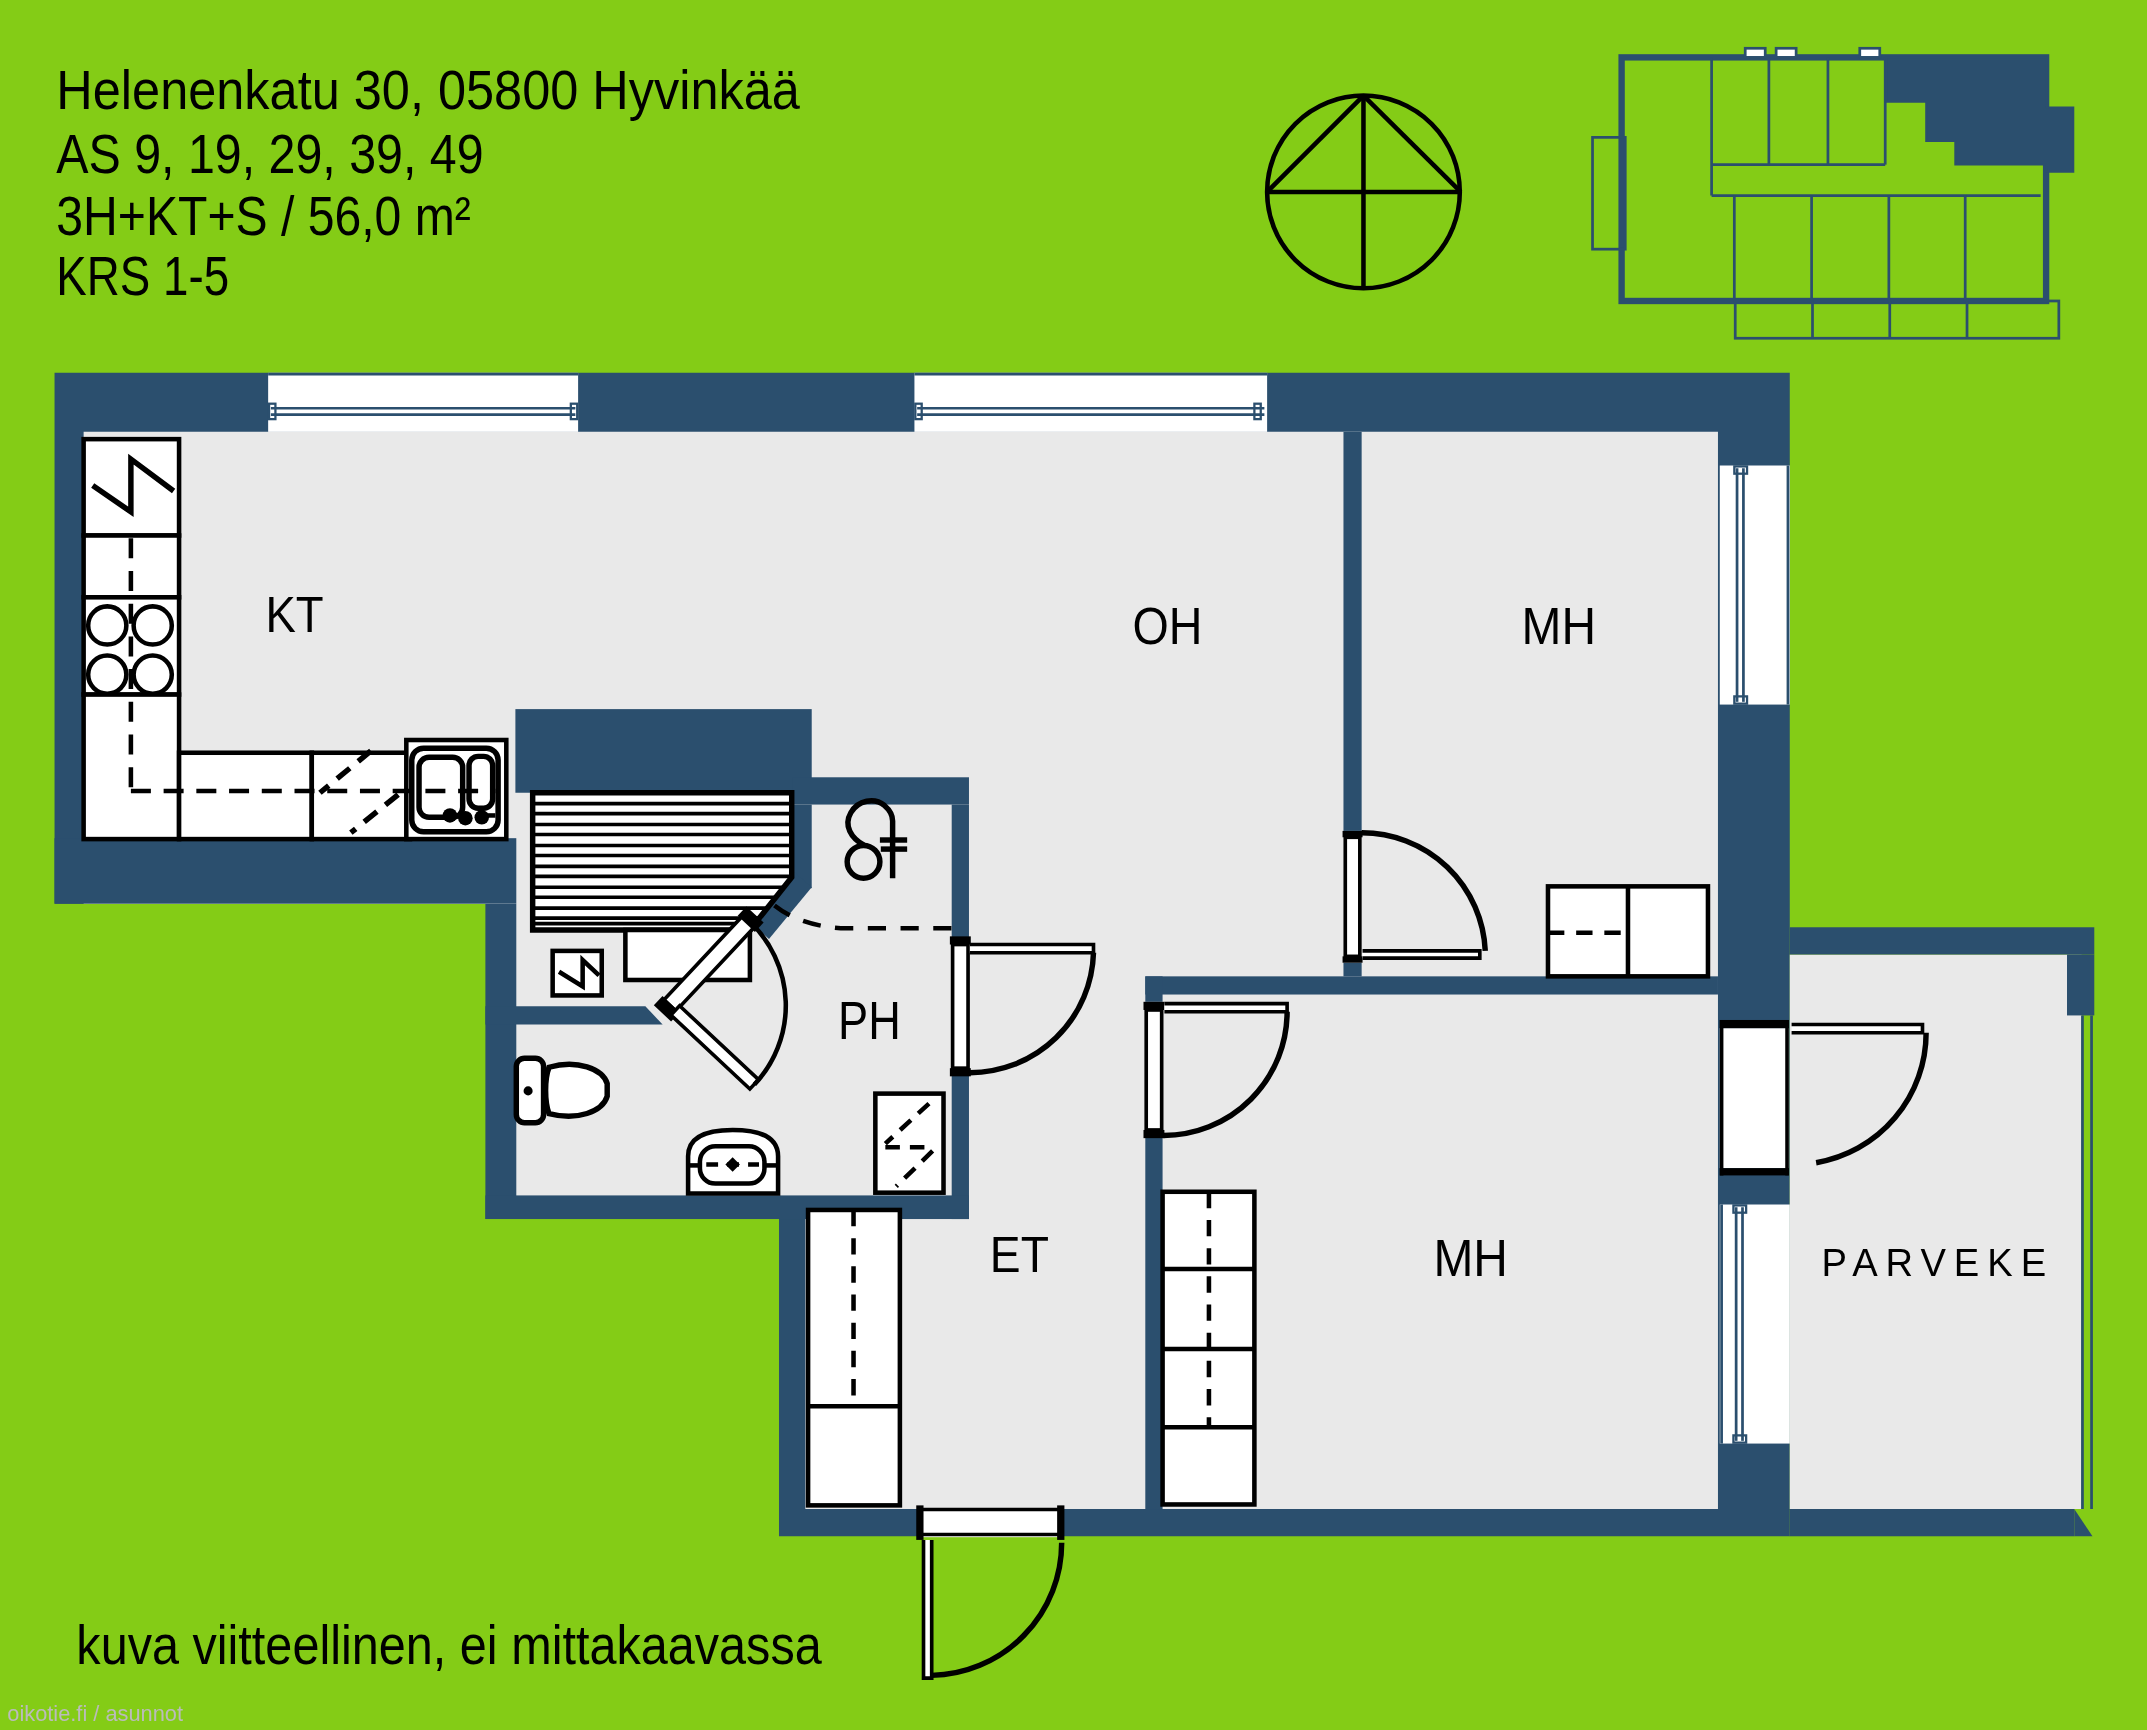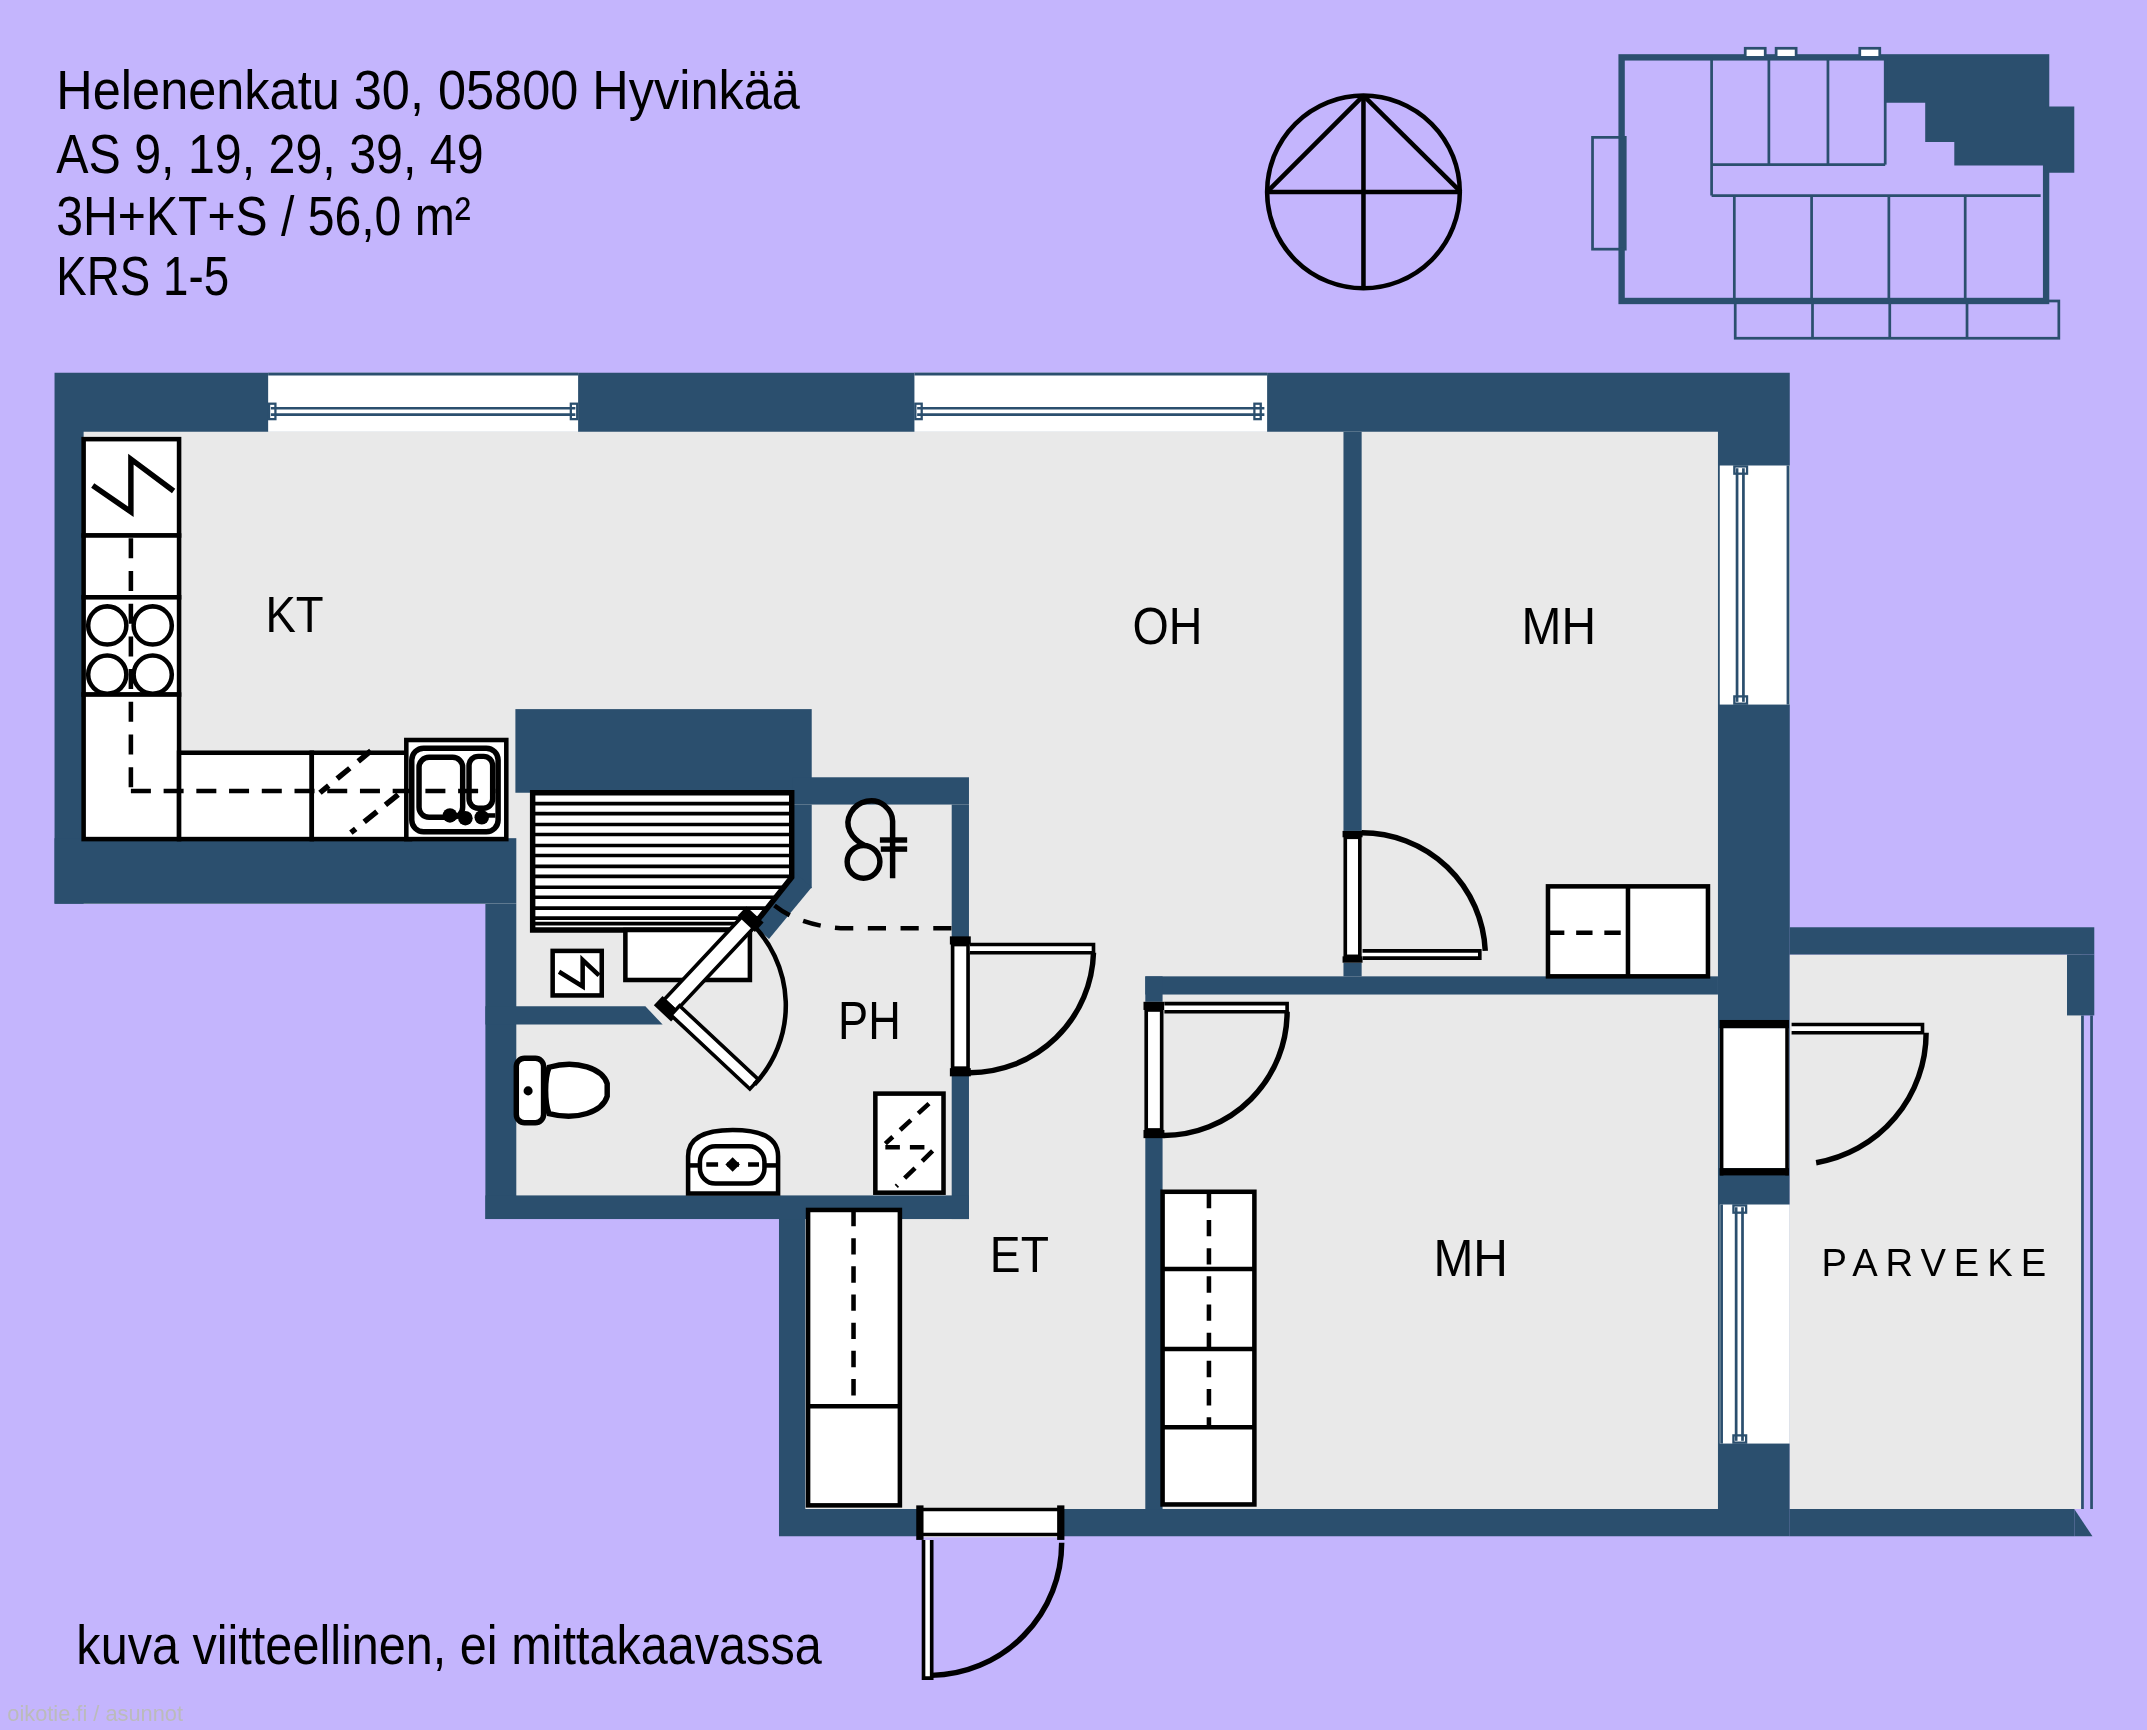--- a/index.html
+++ b/index.html
@@ -1,16 +1,16 @@
 <!DOCTYPE html>
 <html style="font-size:14.5px"><head>
 <meta charset="utf-8">
 <style>
   html,body{margin:0;padding:0;background:#ffffff;}
-  .page{position:relative;width:2147px;height:1730px;background:#c4b5fd;overflow:hidden;text-align:center;}
+  .page{position:relative;width:2147px;height:1730px;background:#84cc16;overflow:hidden;text-align:center;}
   svg{position:absolute;left:0;top:0;}
   text{font-family:"Liberation Sans",sans-serif;}
 </style>
 </head>
 <body>
 <div class="page">
 <svg width="2147" height="1730" viewBox="0 0 2362 1903">
 <defs>
 <clipPath id="benchclip">
   <polygon points="586,872 871,872 871,965 825,1023 586,1023"></polygon>

